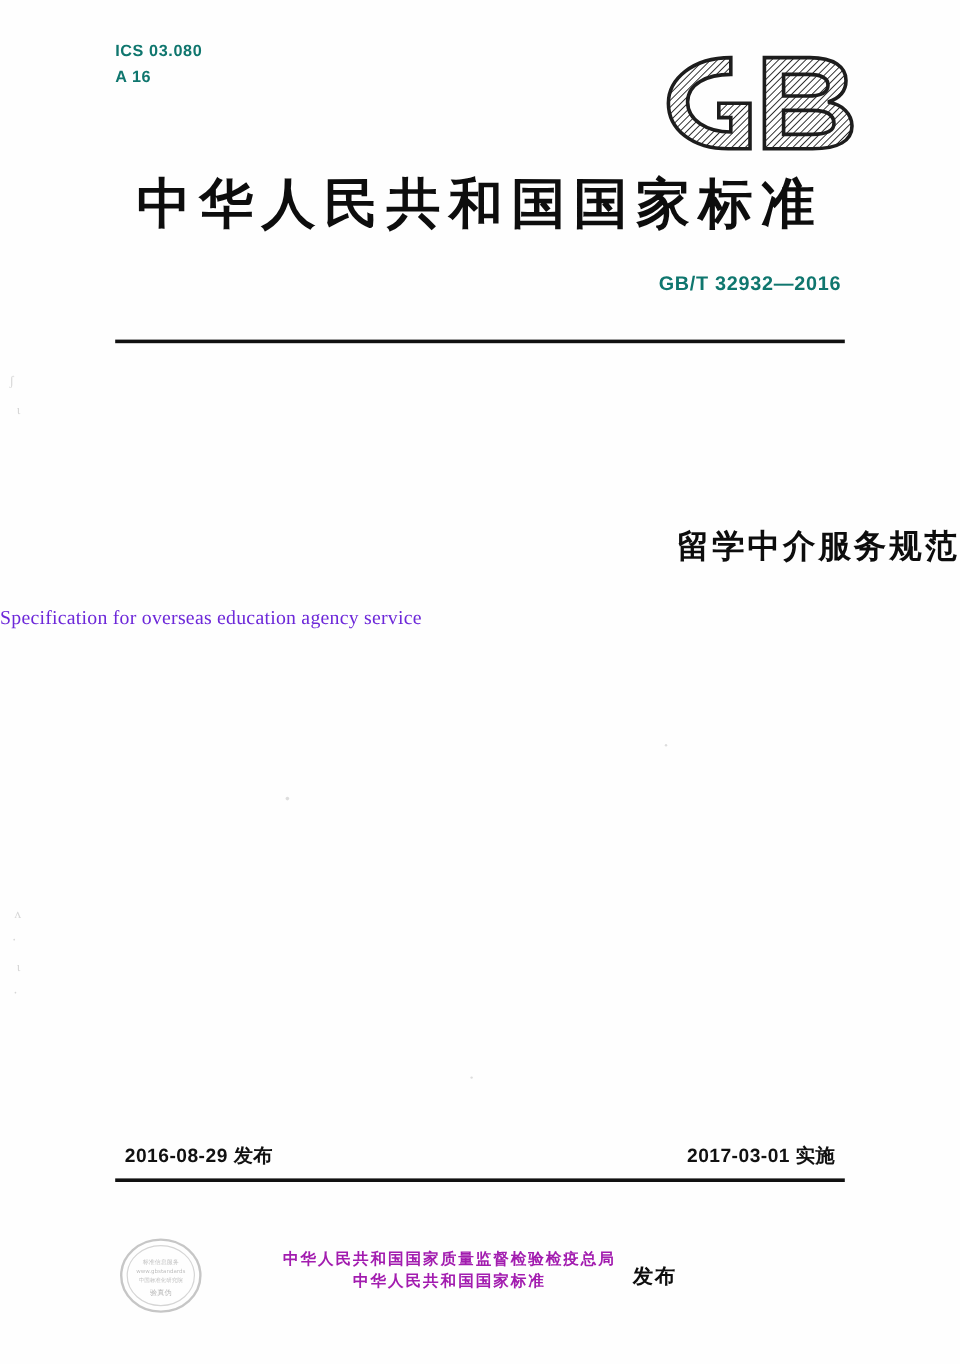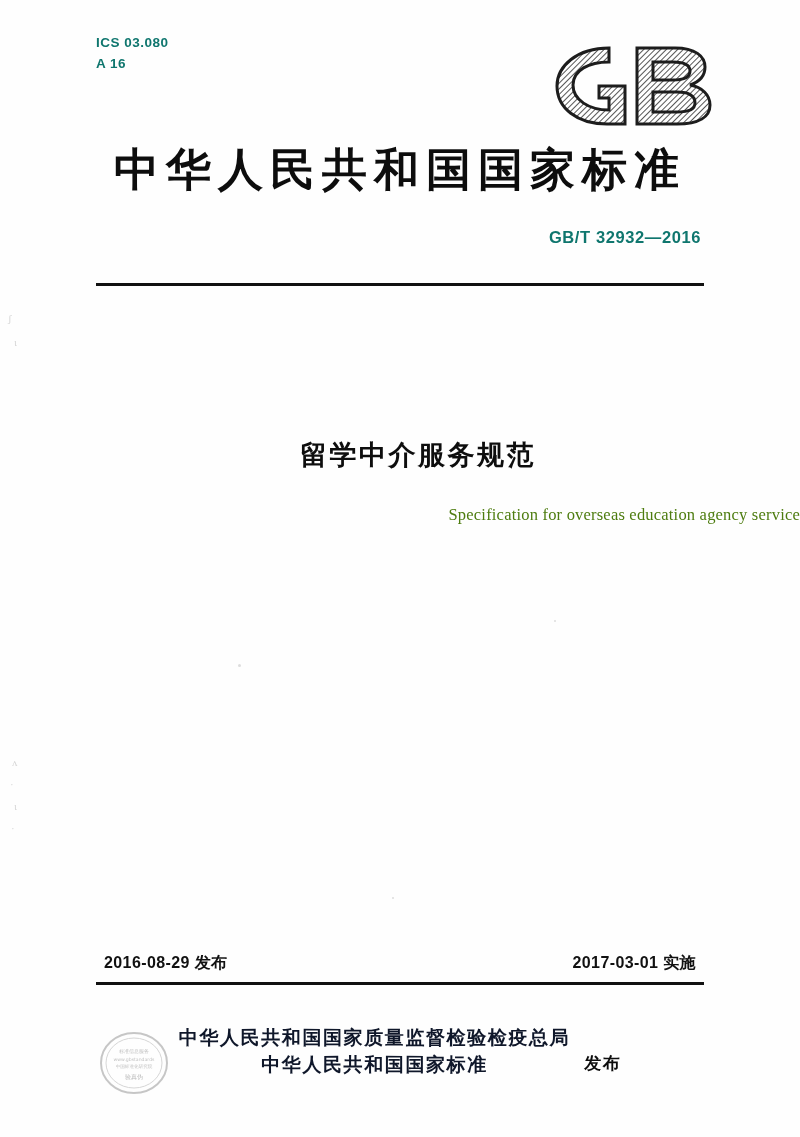--- a/index.html
+++ b/index.html
@@ -88,38 +88,38 @@
     height: 3px;
     background: #111;
   }
 
   
   .doc-title {
     position: absolute;
     left: 0;
     right: 0;
     top: 437px;
-    text-align: center;
+    text-align: right;
     font-family: "DejaVu Serif", "Liberation Serif", serif;
     font-weight: 700;
     font-size: 27px;
     letter-spacing: 2.5px;
     color: #0d0d0d;
     margin-left: 36px;
   }
   .doc-subtitle {
     position: absolute;
     left: 0;
     right: 0;
     top: 505px;
-    text-align: right;
+    text-align: left;
     font-family: "Liberation Serif", "DejaVu Serif", serif;
     font-size: 16.5px;
     letter-spacing: 0.2px;
-    color: #4d7c0f;
+    color: #6d28d9;
   }
 
   
   .date-left {
     position: absolute;
     left: 104px;
     bottom: 163px;
     font-family: "Liberation Sans", sans-serif;
     font-weight: 700;
     font-size: 16px;
@@ -148,24 +148,24 @@
     bottom: 58px;
     display: flex;
     align-items: center;
     justify-content: center;
     gap: 14px;
   }
   .issuer-lines {
     text-align: center;
     font-family: "DejaVu Serif", "Liberation Serif", serif;
     font-weight: 700;
-    font-size: 19px;
+    font-size: 13px;
     letter-spacing: 1.6px;
     line-height: 1.45;
-    color: #0f172a;
+    color: #a21caf;
   }
   .issuer-publish {
     font-family: "DejaVu Serif", "Liberation Serif", serif;
     font-weight: 700;
     font-size: 17px;
     letter-spacing: 1.5px;
     color: #0d0d0d;
     align-self: flex-end;
     padding-bottom: 4px;
   }

